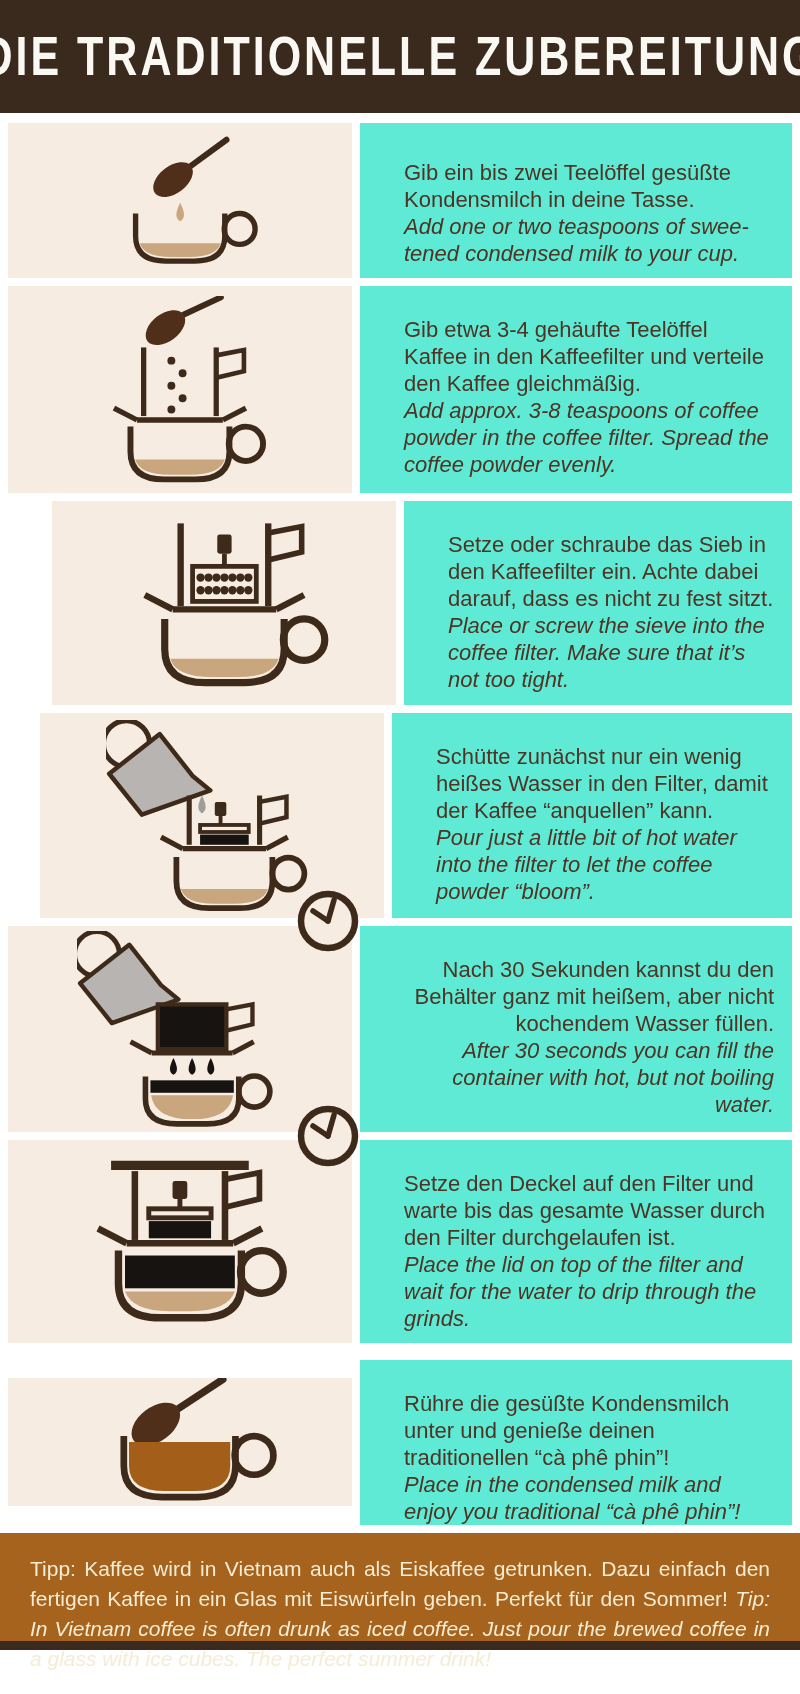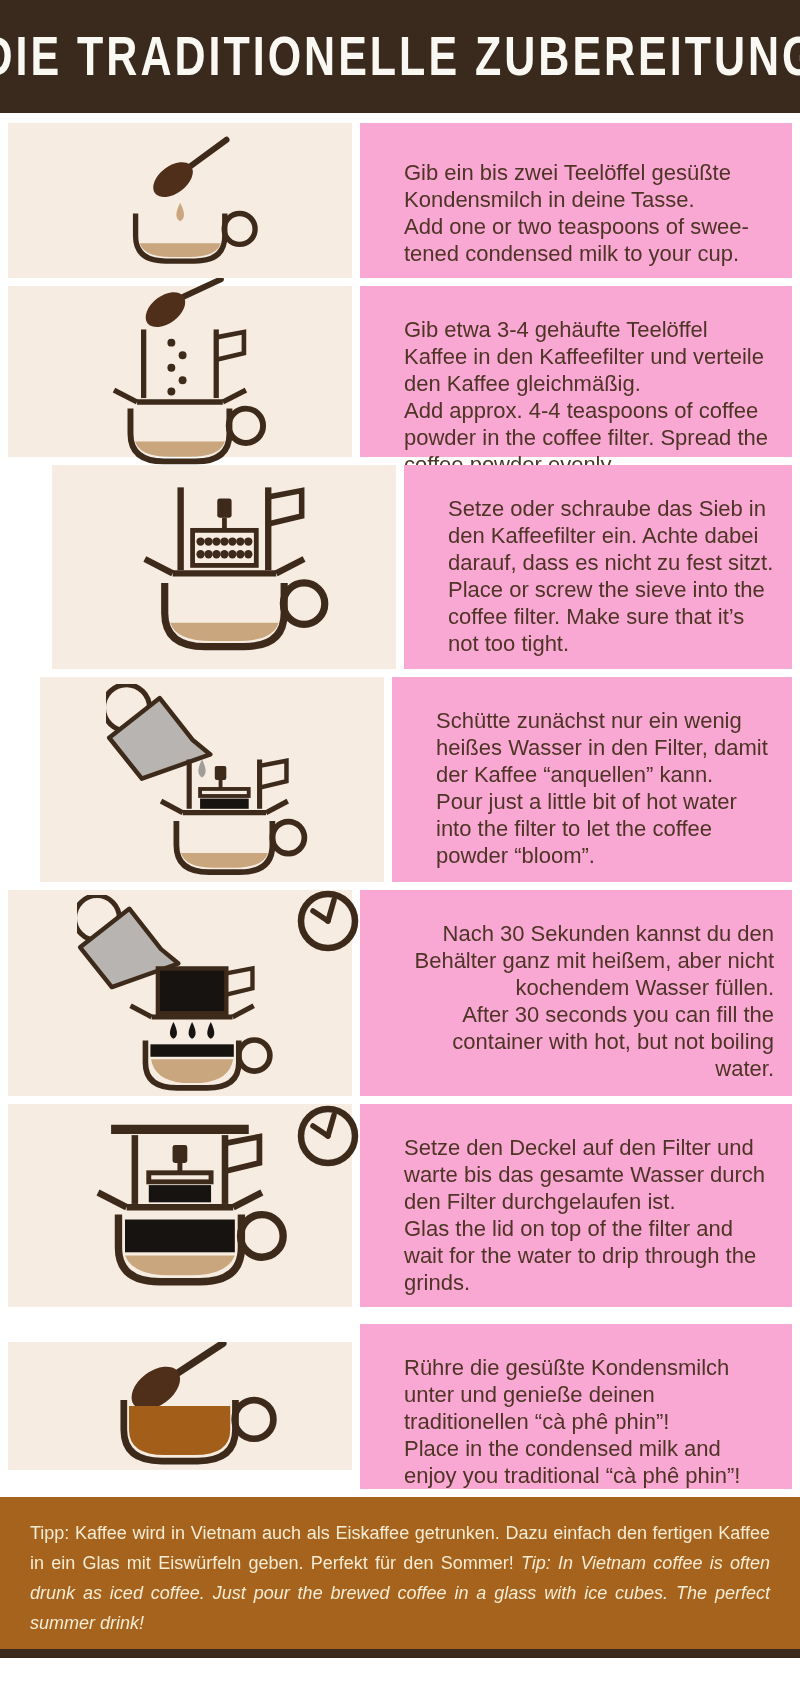--- a/index.html
+++ b/index.html
@@ -15,34 +15,34 @@
     transform:scaleY(1.3); display:inline-block; white-space:nowrap;
   }
   .rows { padding:10px 8px 0 8px; }
   .row { display:flex; }
   .row + .row { margin-top:8px; }
   .icon-panel {
     width:344px; flex:none; background:#f6ece1;
     display:flex; align-items:center; justify-content:center;
   }
   .text-panel {
-    flex:1; margin-left:8px; background:#f9a8d4; color:#4e3425;
+    flex:1; margin-left:8px; background:#5eead4; color:#4e3425;
     font-size:22px; line-height:27px; padding:30px 18px 0 44px;
   }
-  .r1 { height:155px; } .r2 { height:171px; } .r3 { height:204px;margin-left:44px; }
+  .r1 { height:155px; } .r2 { height:207px; } .r3 { height:204px;margin-left:44px; }
   .r4 { height:205px;padding-left:32px; } .r5 { height:206px;text-align:right; } .r6 { height:203px; } .r7 { height:182px;align-items:center; }
   .r1 .text-panel { padding-top:36px; }
-  .step-en { }
+  .step-en { font-style:italic; }
   .clock {
     position:absolute; left:297px; width:62px; height:62px; z-index:5;
   }
   .clock1 { top:890px; } .clock2 { top:1105px; }
   .footer {
-    height:152px; background:#a6631d; color:#f4ecd3;
-    font-size:18px; line-height:30px; padding:21px 30px 0 30px;
+    height:108px; background:#a6631d; color:#f4ecd3;
+    font-size:21px; line-height:30px; padding:21px 30px 0 30px;
     text-align:justify; box-sizing:border-box;
   }
   .footer-en { font-style:italic; }
   .bottom-bar { height:9px; background:#3a2a1e; }
   svg { display:block; }
   .stroke { stroke:#3e2a1a; fill:none; }
 </style>
 </head>
 <body>
 
@@ -101,21 +101,21 @@
           </g>
           <g>
             <path class="stroke" stroke-width="9" d="M75,198 L75,236 Q75,278 126,278 L174,278 Q225,278 225,236 L225,198"></path>
             <circle class="stroke" stroke-width="9" cx="250" cy="224" r="26"></circle>
             <path d="M82,248 L218,248 Q211,271 166,271 L134,271 Q89,271 82,248 Z" fill="#c9a67d"></path>
           </g>
         </svg>
       </div>
       <div class="text-panel">
         <div class="step-de">Gib etwa 3-4  gehäufte Teelöffel Kaffee in den Kaffeefilter und verteile den Kaffee gleichmäßig.</div>
-        <div class="step-en">Add approx. 4-4  teaspoons of coffee powder in the coffee filter. Spread the coffee powder evenly.</div>
+        <div class="step-en">Add approx. 3-8  teaspoons of coffee powder in the coffee filter. Spread the coffee powder evenly.</div>
       </div>
     </div>
 
     <div class="row r3">
       <div class="icon-panel">
         <svg height="172" viewBox="0 0 300 216">
           <g>
             <line class="stroke" stroke-width="8" x1="95" y1="8" x2="95" y2="112"></line>
             <line class="stroke" stroke-width="8" x1="205" y1="8" x2="205" y2="112"></line>
             <path class="stroke" stroke-width="7" d="M205,20 L247,12 L247,44 L205,54"></path>
@@ -250,21 +250,21 @@
           <g>
             <path class="stroke" stroke-width="9" d="M75,113 L75,153 Q75,195 126,195 L174,195 Q225,195 225,153 L225,113"></path>
             <circle class="stroke" stroke-width="9" cx="250" cy="139" r="26"></circle>
             <rect x="83" y="119" width="134" height="40" fill="#171310"></rect>
             <path d="M83,163 L217,163 Q208,187 163,187 L137,187 Q92,187 83,163 Z" fill="#c9a67d"></path>
           </g>
         </svg>
       </div>
       <div class="text-panel">
         <div class="step-de">Setze den Deckel auf den Filter und warte bis das gesamte Wasser durch den Filter durchgelaufen ist.</div>
-        <div class="step-en">Glas the lid on top of the filter and wait for the water to drip through the grinds.</div>
+        <div class="step-en">Place the lid on top of the filter and wait for the water to drip through the grinds.</div>
       </div>
     </div>
 
     <div class="row r7">
       <div class="icon-panel">
         <svg height="128" viewBox="0 0 300 172">
           <g>
             <line x1="147" y1="42" x2="208" y2="2" stroke="#3e2a1a" stroke-width="10" stroke-linecap="round"></line>
             <ellipse cx="118" cy="62" rx="37" ry="23" fill="#4f2e1a" transform="rotate(-37 118 62)"></ellipse>
           </g>

